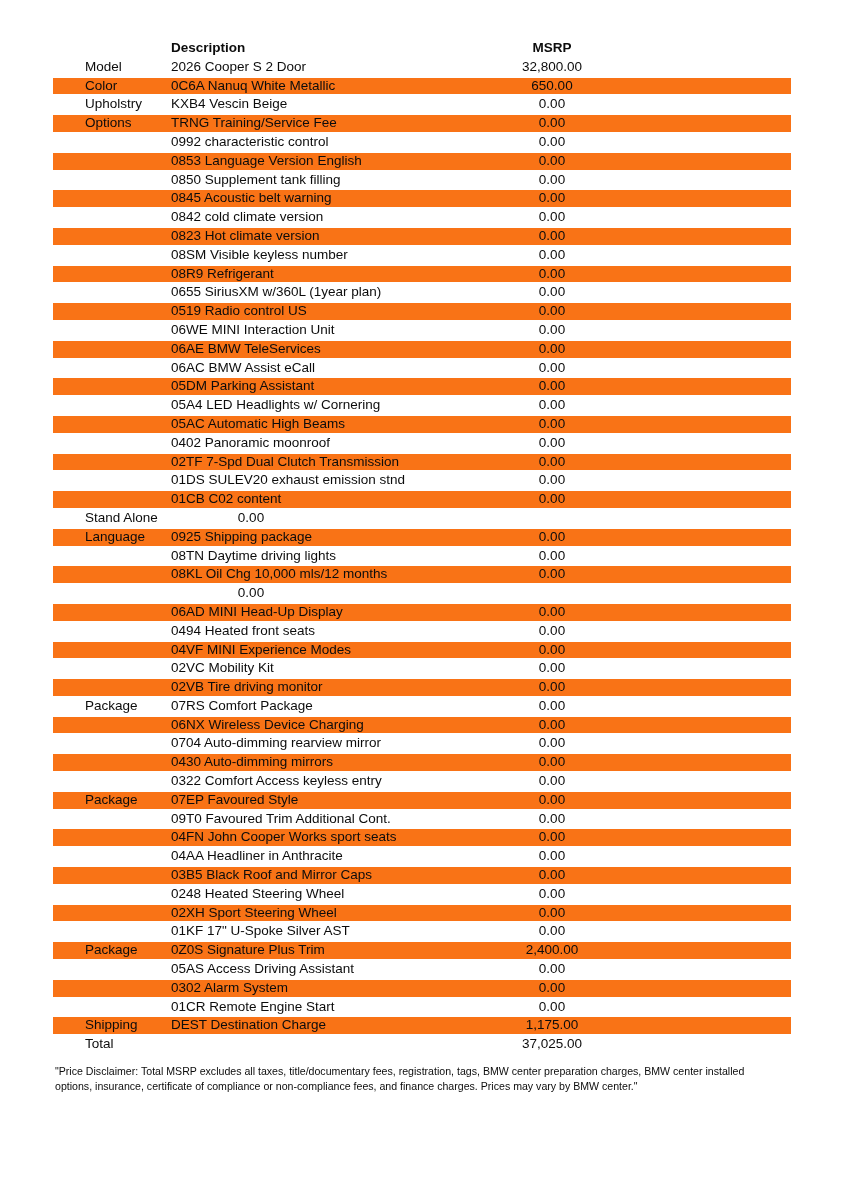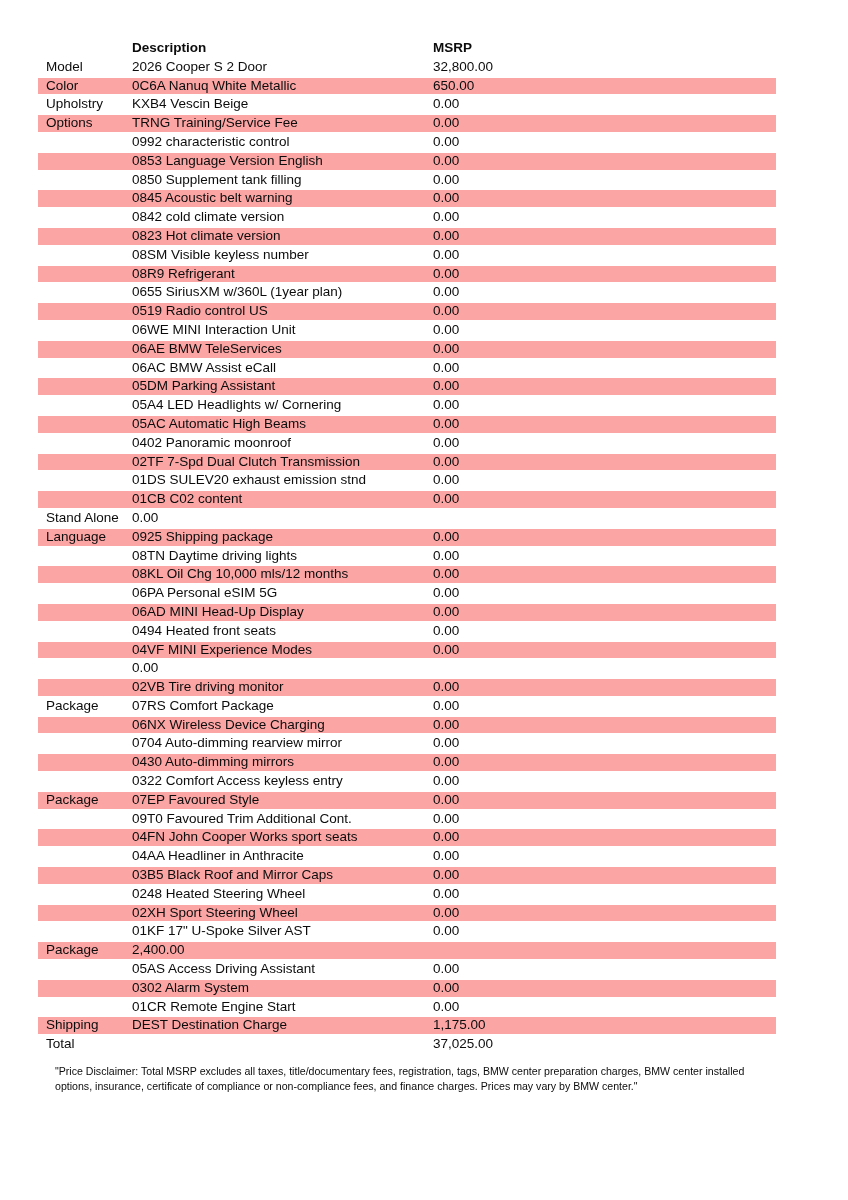--- a/index.html
+++ b/index.html
@@ -10,42 +10,42 @@
   body {
     position: relative;
     width: 848px;
     height: 1200px;
     font-family: "Liberation Sans", "DejaVu Sans", sans-serif;
     color: #0c0c0c;
     overflow: hidden;
   }
   .pricing-table {
     position: absolute;
-    left: 38px;
+    left: 53px;
     top: 39px;
     width: 738px;
   }
   .row {
     display: flex;
     height: 18.8px;
     line-height: 18.8px;
     font-size: 13.5px;
     white-space: nowrap;
   }
   .row.striped {
-    background: #fca5a5;
+    background: #f97316;
     box-shadow: inset 0 1px 0 #ffffff, inset 0 -1px 0 #ffffff;
   }
   .header-row {
     font-weight: bold;
   }
   .cell { box-sizing: border-box; overflow: hidden; }
-  .cell.cat  { width: 94px; padding-left: 8px; }
+  .cell.cat  { width: 94px; padding-left: 8px; margin-left: 24px; }
   .cell.desc { width: 301px; }
-  .cell.msrp { width: 160px; text-align: left; }
+  .cell.msrp { width: 160px; text-align: center; }
   .cell.spacer { flex: 1; }
   .disclaimer {
     position: absolute;
     left: 55px;
     top: 1064px;
     width: 727px;
     margin: 0;
     font-size: 10.6px;
     line-height: 14.5px;
     color: #0c0c0c;
@@ -224,21 +224,20 @@
     <div class="cell spacer"></div>
   </div>
       <div class="row striped">
     <div class="cell cat"></div>
     <div class="cell desc">08KL Oil Chg 10,000 mls/12 months</div>
     <div class="cell msrp">0.00</div>
     <div class="cell spacer"></div>
   </div>
       <div class="row">
     <div class="cell cat"></div>
-    <div class="cell desc">06PA Personal eSIM 5G</div>
     <div class="cell msrp">0.00</div>
     <div class="cell spacer"></div>
   </div>
       <div class="row striped">
     <div class="cell cat"></div>
     <div class="cell desc">06AD MINI Head-Up Display</div>
     <div class="cell msrp">0.00</div>
     <div class="cell spacer"></div>
   </div>
       <div class="row">
@@ -248,20 +247,21 @@
     <div class="cell spacer"></div>
   </div>
       <div class="row striped">
     <div class="cell cat"></div>
     <div class="cell desc">04VF MINI Experience Modes</div>
     <div class="cell msrp">0.00</div>
     <div class="cell spacer"></div>
   </div>
       <div class="row">
     <div class="cell cat"></div>
+    <div class="cell desc">02VC Mobility Kit</div>
     <div class="cell msrp">0.00</div>
     <div class="cell spacer"></div>
   </div>
       <div class="row striped">
     <div class="cell cat"></div>
     <div class="cell desc">02VB Tire driving monitor</div>
     <div class="cell msrp">0.00</div>
     <div class="cell spacer"></div>
   </div>
       <div class="row">
@@ -337,20 +337,21 @@
     <div class="cell spacer"></div>
   </div>
       <div class="row">
     <div class="cell cat"></div>
     <div class="cell desc">01KF 17" U-Spoke Silver AST</div>
     <div class="cell msrp">0.00</div>
     <div class="cell spacer"></div>
   </div>
       <div class="row striped">
     <div class="cell cat">Package</div>
+    <div class="cell desc">0Z0S Signature Plus Trim</div>
     <div class="cell msrp">2,400.00</div>
     <div class="cell spacer"></div>
   </div>
       <div class="row">
     <div class="cell cat"></div>
     <div class="cell desc">05AS Access Driving Assistant</div>
     <div class="cell msrp">0.00</div>
     <div class="cell spacer"></div>
   </div>
       <div class="row striped">

